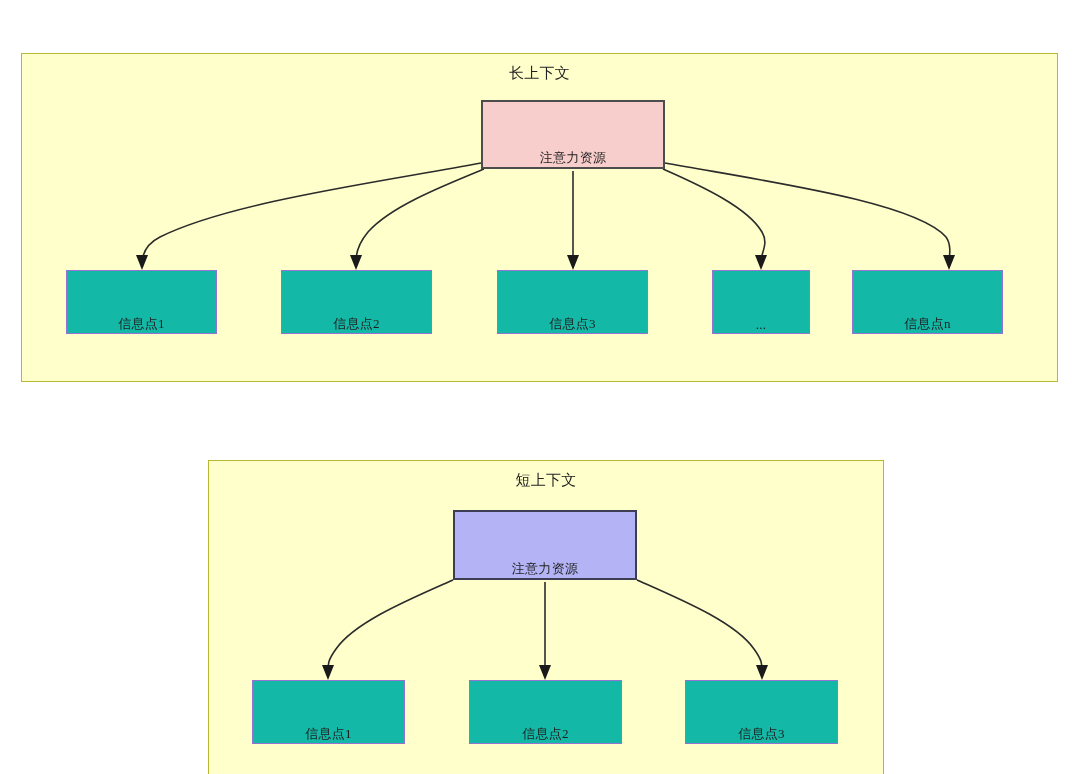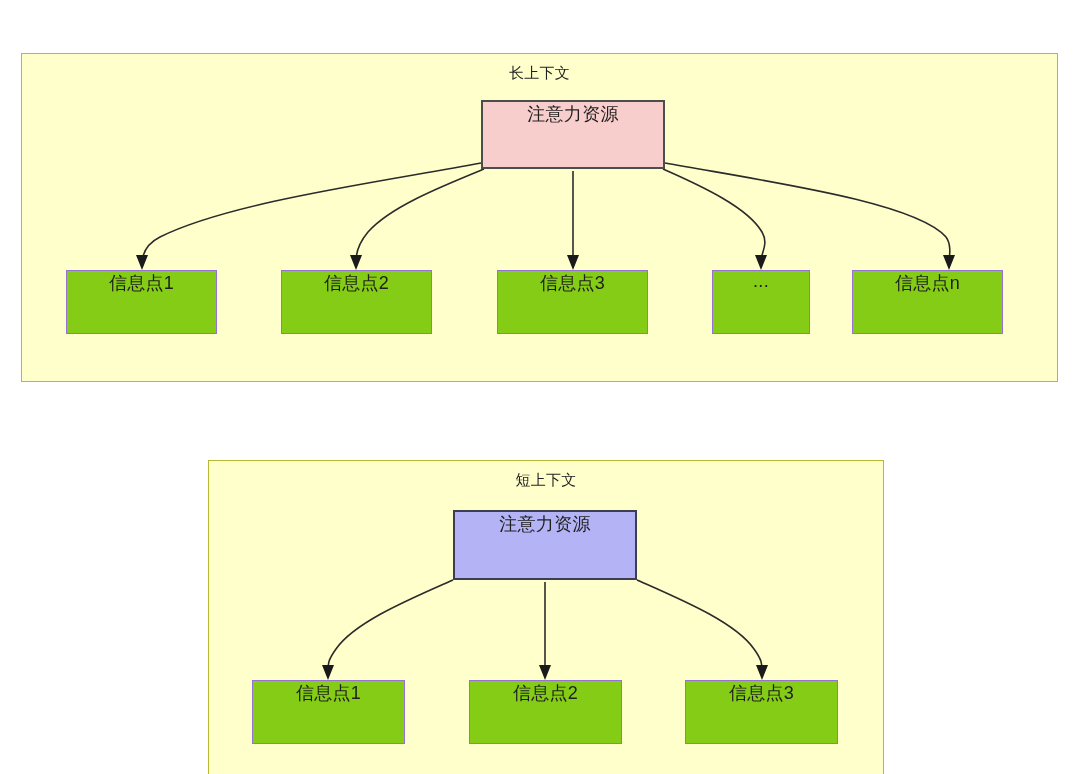--- a/index.html
+++ b/index.html
@@ -36,36 +36,37 @@
     text-align: center;
     font-size: 15px;
     color: #1f1f1f;
     line-height: 20px;
     letter-spacing: 0.2px;
   }
   .node {
     position: absolute;
     box-sizing: border-box;
     display: flex;
-    align-items: flex-start;
+    align-items: flex-end;
     justify-content: center;
-    font-size: 18px;
+    font-size: 13px;
     color: #1f1f1f;
     letter-spacing: 0.3px;
+    font-family: Liberation Serif, serif;
   }
   .node-attention-pink {
     background: #f8cecc;
     border: 2px solid #4d4d4d;
   }
   .node-attention-blue {
     background: #b3b3f5;
     border: 2px solid #3d3d54;
   }
   .node-info {
-    background: #84cc16;
+    background: #14b8a6;
     border: 1px solid #9673d3;
   }
   .edge-layer {
     position: absolute;
     left: 0;
     top: 0;
     width: 1080px;
     height: 774px;
     pointer-events: none;
   }

